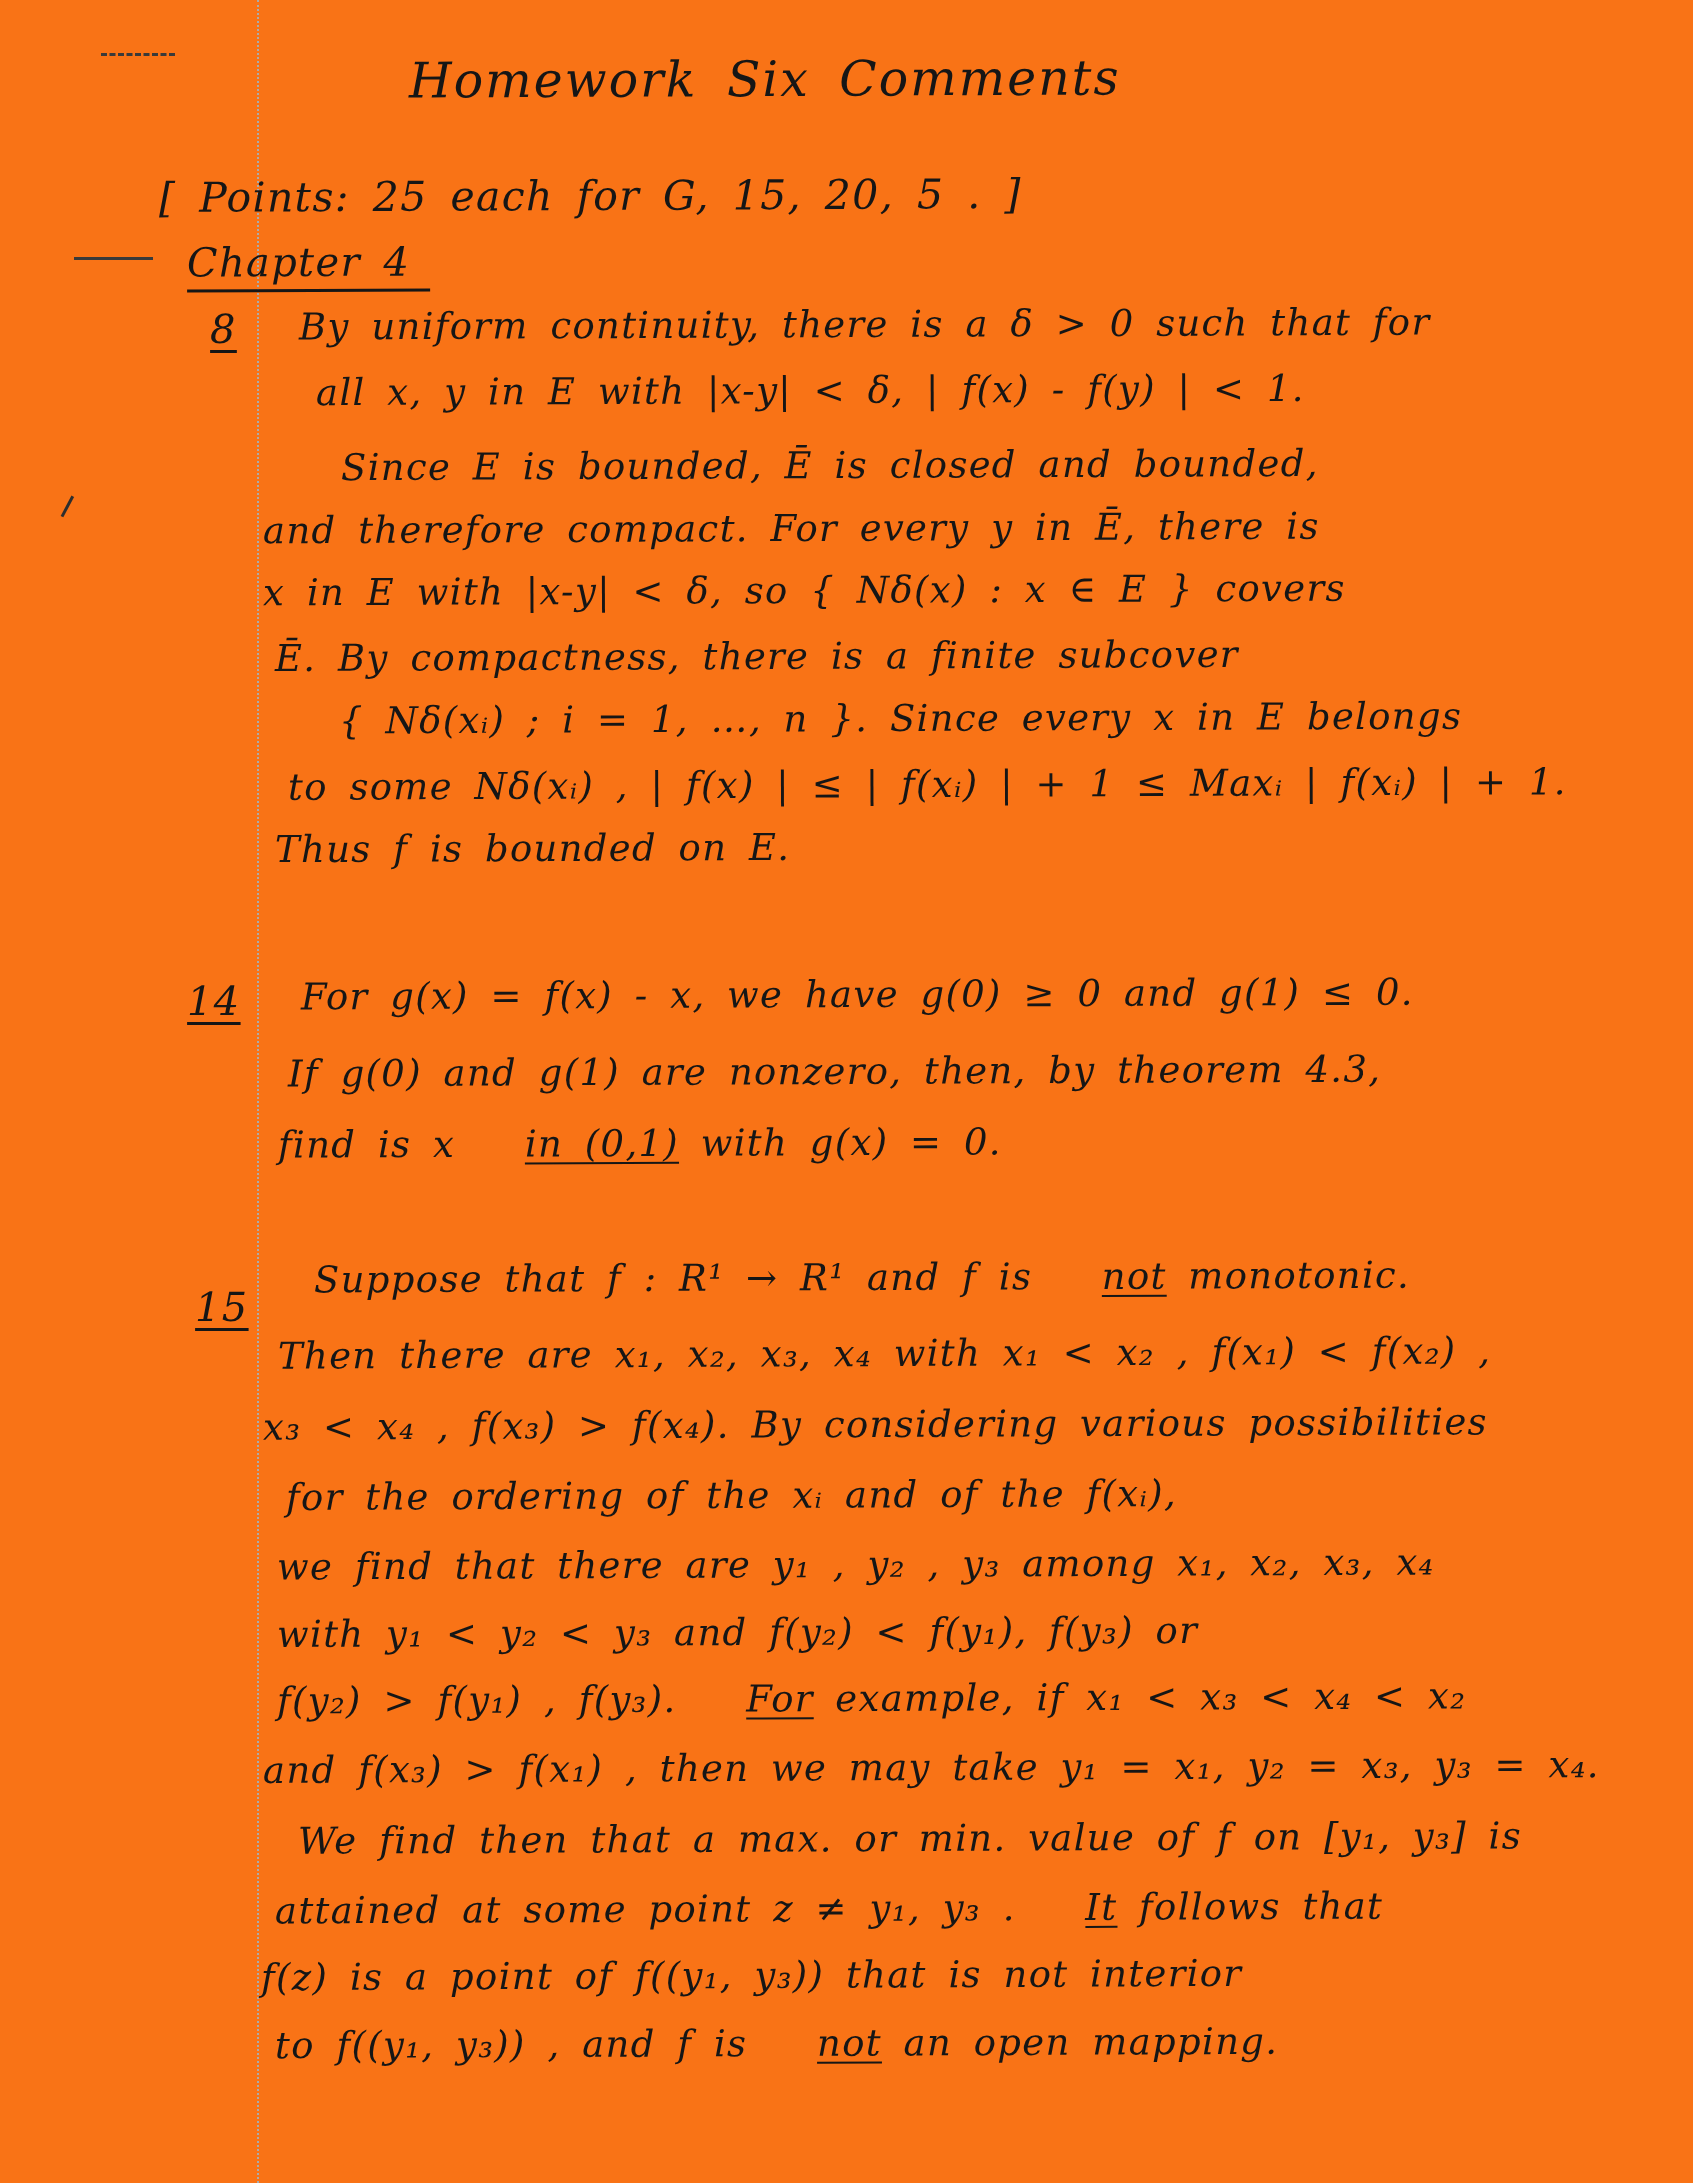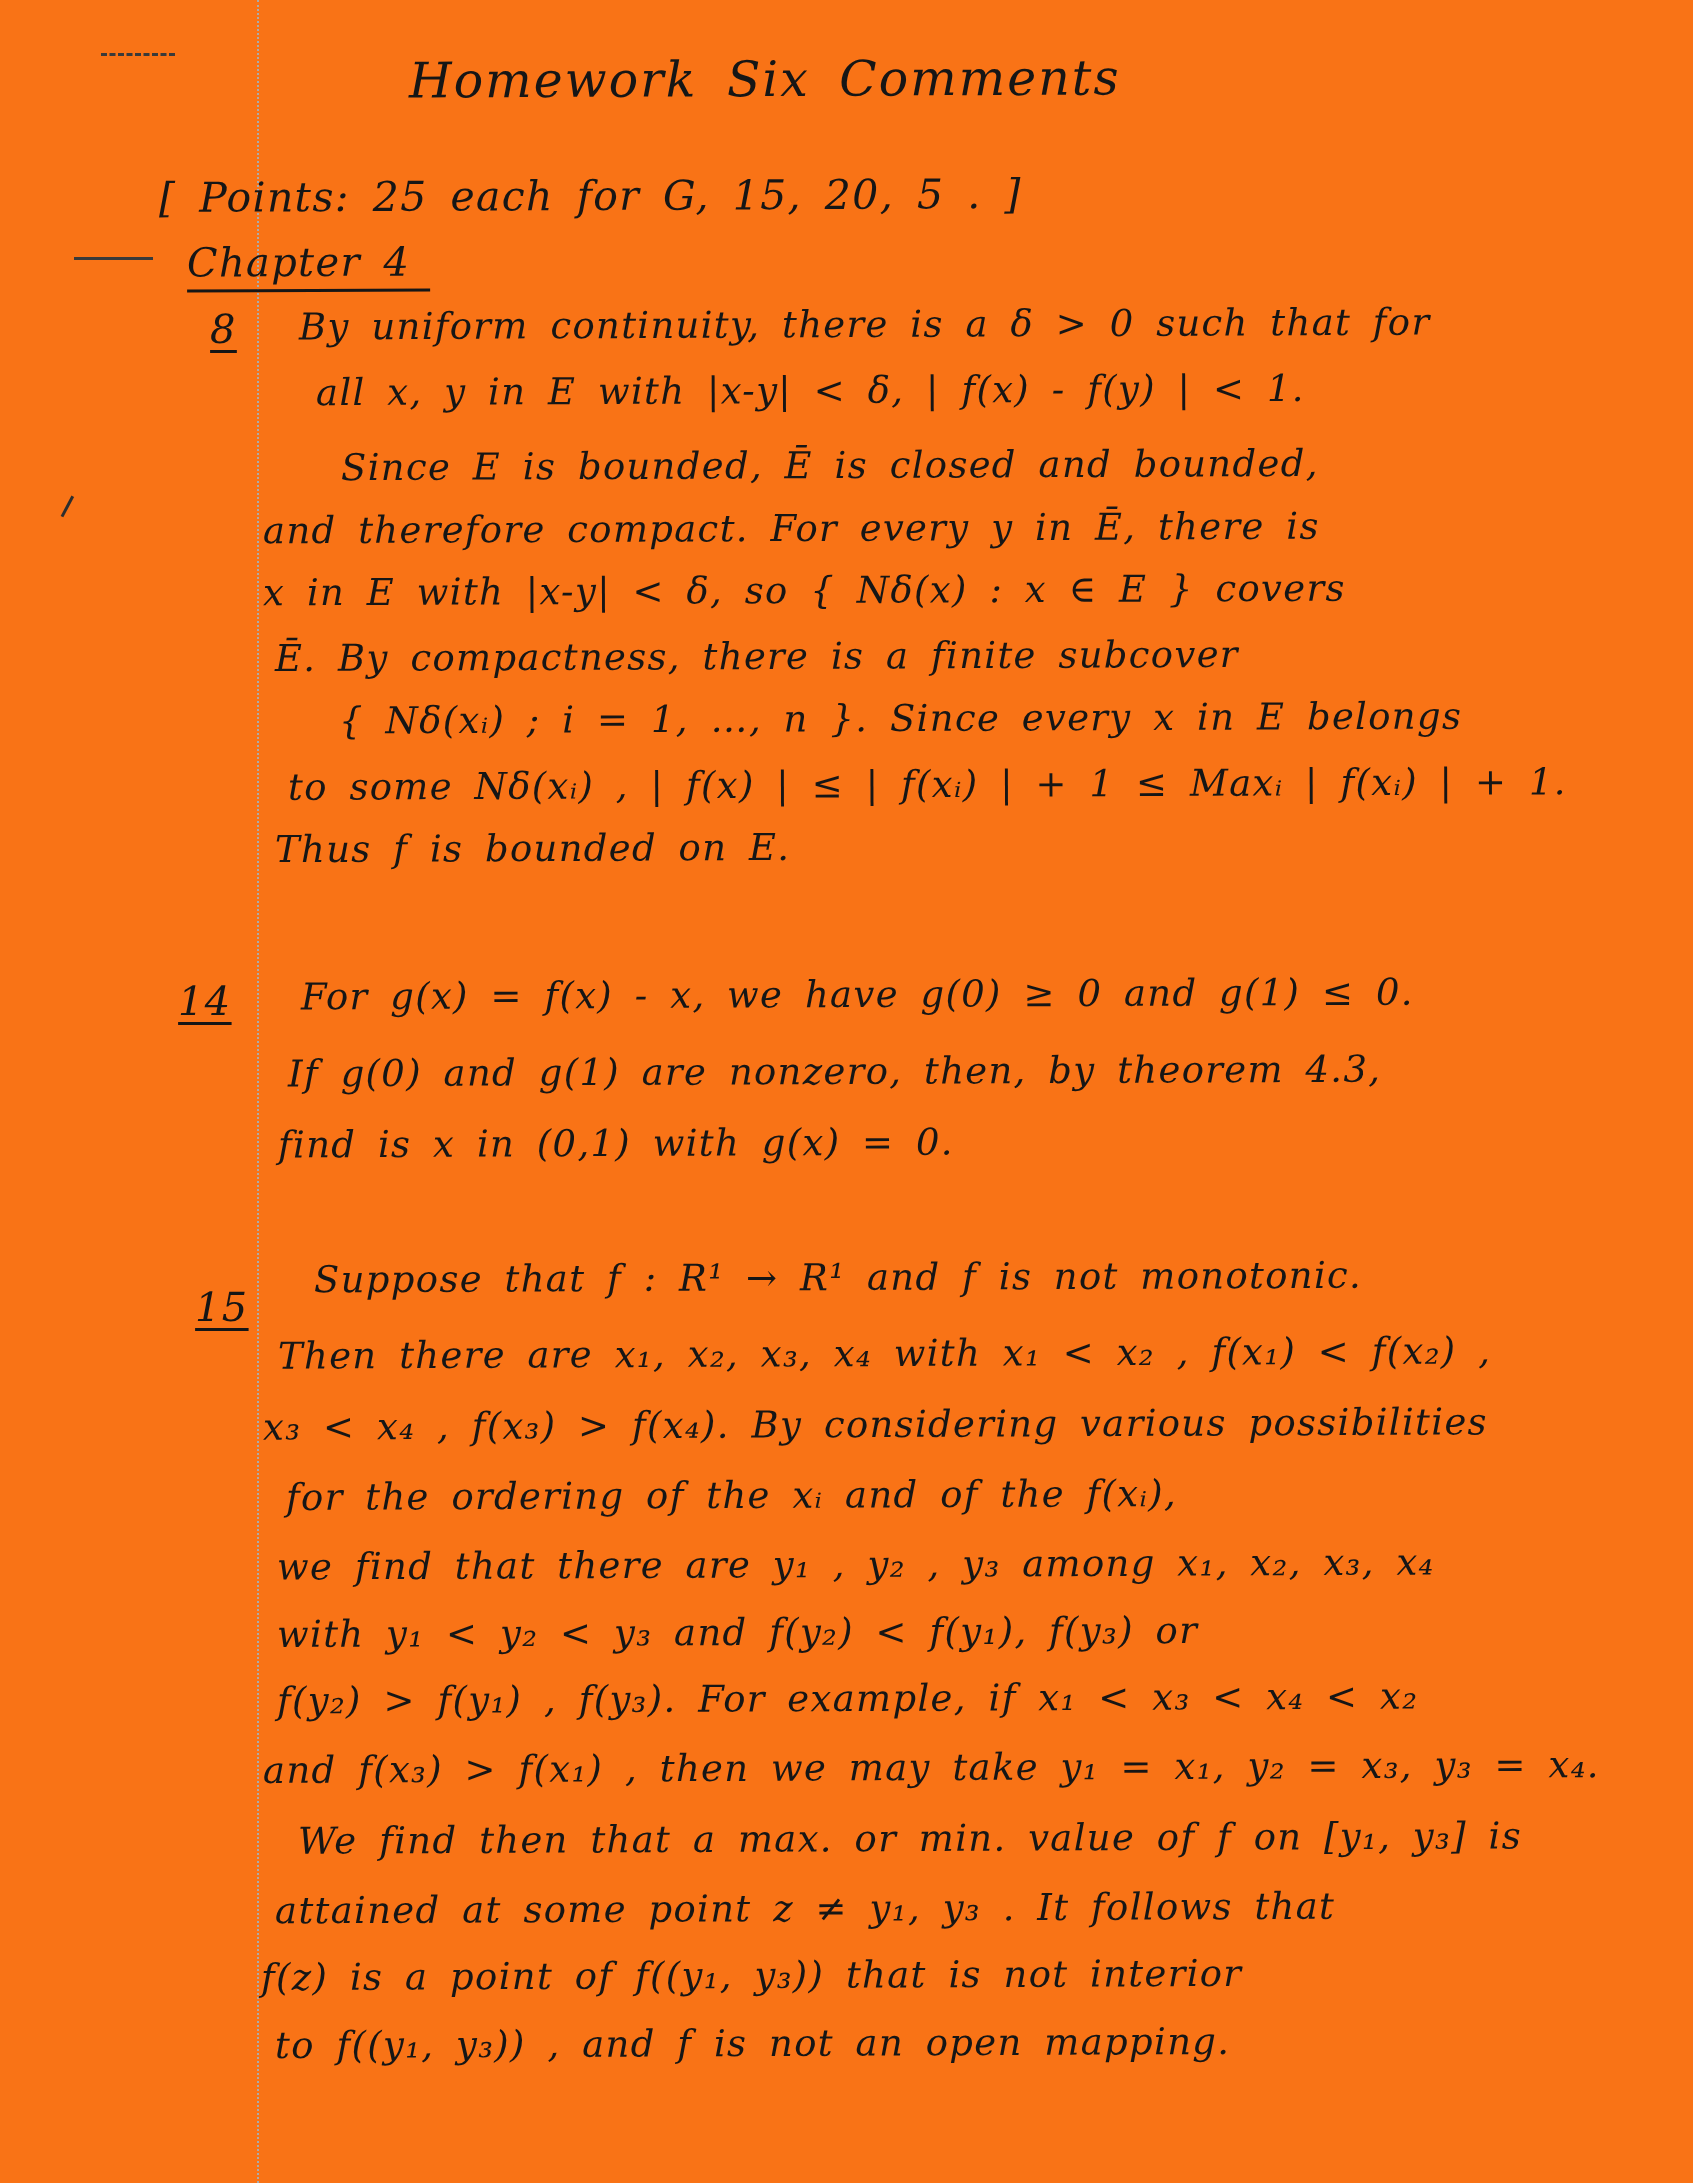--- a/index.html
+++ b/index.html
@@ -48,22 +48,24 @@
     padding-right: 20px;
     padding-bottom: 4px;
   }
   .pnum {
     font-size: 40px;
     text-decoration: underline;
     text-underline-offset: 6.6px;
     text-decoration-thickness: 2.6px;
   }
   .u {
+    text-decoration: underline;
     text-underline-offset: 6px;
     text-decoration-thickness: 2px;
+    margin-left: 48px;
   }
   .artifact {
     position: absolute;
     border-top: 3.3px solid #3a3a3a;
   }
   .tick {
     position: absolute;
     width: 0;
     height: 22.5px;
     border-left: 3.3px solid #2e2e2e;
@@ -91,21 +93,21 @@
   <div class="hw" style="top:304px; left:299px; position:absolute;">By uniform continuity, there is a  δ &gt; 0  such that for</div>
   <div class="hw" style="top:370px; left:316px; position:absolute;">all x, y in E with  |x-y| &lt; δ,    | f(x) - f(y) | &lt; 1.</div>
   <div class="hw" style="top:445px; left:341px; position:absolute;">Since E is bounded, Ē is closed and bounded,</div>
   <div class="hw" style="top:508px; left:263px; position:absolute;">and therefore compact.  For every y in Ē, there is</div>
   <div class="hw" style="top:570px; left:263px; position:absolute;">x in E with  |x-y| &lt; δ,  so   { Nδ(x) : x ∈ E }  covers</div>
   <div class="hw" style="top:636px; left:275px; position:absolute;">Ē.  By compactness, there is  a finite subcover</div>
   <div class="hw" style="top:698px; left:339px; position:absolute;">{ Nδ(xᵢ) ; i = 1, …, n }.  Since every x in E belongs</div>
   <div class="hw" style="top:764px; left:288px; position:absolute;">to some Nδ(xᵢ) ,  | f(x) | ≤ | f(xᵢ) | + 1  ≤ Maxᵢ | f(xᵢ) | + 1.</div>
   <div class="hw" style="top:828px; left:275px; position:absolute;">Thus f is bounded on E.</div>
 
-  <div class="hw pnum" style="top:978px; left:178px; position:absolute;">14</div>
+  <div class="hw pnum" style="top:978px; left:187px; position:absolute;">14</div>
   <div class="hw" style="top:974px; left:301px; position:absolute;">For  g(x) = f(x) - x,   we have  g(0) ≥ 0  and  g(1) ≤ 0.</div>
   <div class="hw" style="top:1051px; left:288px; position:absolute;">If g(0) and g(1) are nonzero, then, by theorem 4.3,</div>
   <div class="hw" style="top:1123px; left:278px; position:absolute;">
     <span>find is   x  </span><span class="u">in  (0,1)</span><span>   with  g(x) = 0.</span>
   </div>
 
   <div class="hw pnum" style="top:1284px; left:195px; position:absolute;">15</div>
   <div class="hw" style="top:1257px; left:314px; position:absolute;">
     <span>Suppose that  f : R¹ → R¹  and  f is  </span><span class="u">not</span><span>  monotonic.</span>
   </div>

